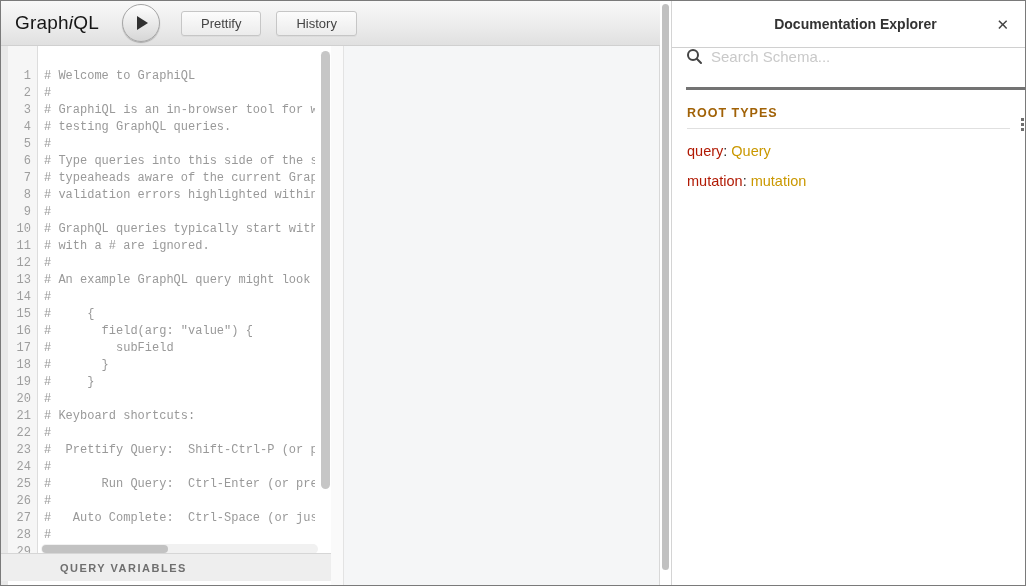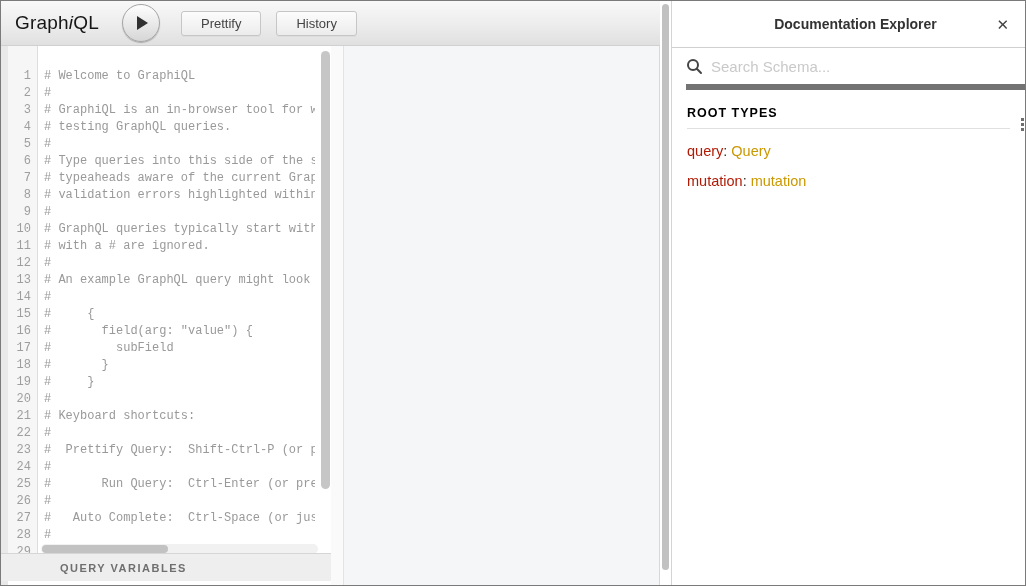--- a/index.html
+++ b/index.html
@@ -99,33 +99,33 @@
     display:flex; align-items:center; justify-content:center;
     border-bottom:1px solid #d0d0d0;
   }
   .doc-title { font-size:14px; font-weight:bold; color:#333;margin-left:14px; }
   .doc-close {
     position:absolute; right:16px; top:50%; transform:translateY(-50%);
     font-size:15px; color:#444; cursor:pointer; line-height:1;
   }
   .search-row {
     height:42px; flex:none; margin-left:14px;
-    border-bottom:6px solid #737373;
-    display:flex; align-items:center;
+    border-bottom:3px solid #737373;
+    display:flex; align-items:flex-start;
   }
   .search-icon { flex:none; margin-right:8px; display:flex; }
   .search-input {
     border:0; outline:0; flex:1; font-size:15px; color:#333;
     font-family:inherit; background:transparent; padding:0;
   }
   .search-input::placeholder { color:#c9c9c9; }
   .doc-content { flex:1; padding:8px 15px 0 15px; font-size:14.5px; color:#333; }
   .doc-desc { margin:0 0 18px 0; line-height:20px; }
   .cat-title {
-    color:#000000; font-size:12.5px; font-weight:bold; letter-spacing:1px;
+    color:#a16207; font-size:12.5px; font-weight:bold; letter-spacing:1px;
     padding:8px 0; border-bottom:1px solid #e0e0e0;
   }
   .doc-item { margin:14px 0; }
   .keyword { color:var(--keyword,#B11A04); }
   .type-name { color:var(--type-name,#CA9800); cursor:pointer; }
   .gripper { position:absolute; right:1px; top:117px; display:flex; flex-direction:column; gap:2px; cursor:pointer; }
   .gripper i { width:3px; height:3px; background:#6e6e6e; display:block; }
 </style>
 </head>
 <body>

